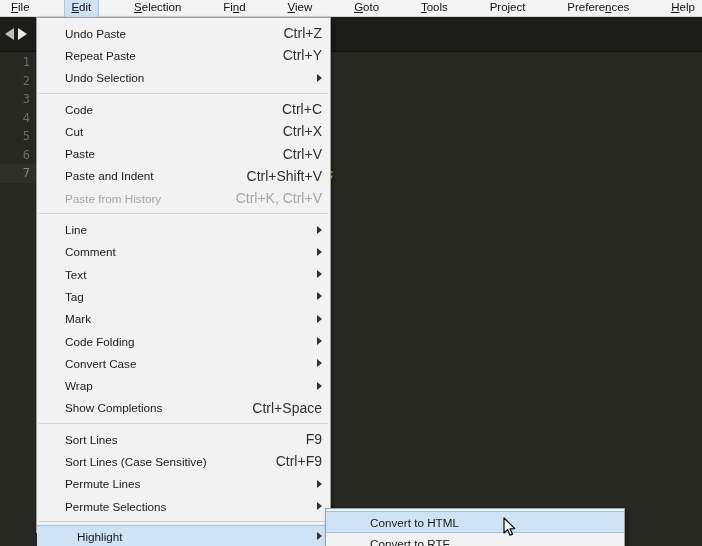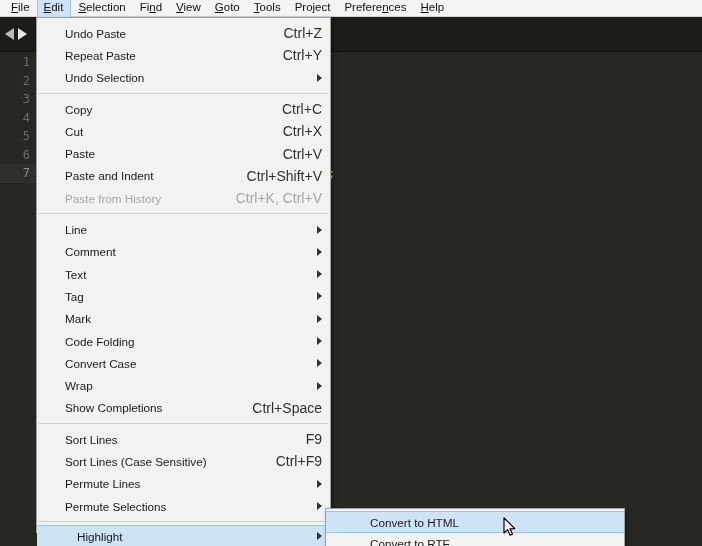--- a/index.html
+++ b/index.html
@@ -19,20 +19,21 @@
   .menubar {
     position: absolute; left: 0; top: 0;
     width: 702px; height: 17px;
     background: #f4f4f4;
     border-bottom: 1px solid #d4d4d4;
     display: flex;
     align-items: center;
     padding-left: 4px;
     box-sizing: border-box;
     z-index: 40;
+    justify-content: space-between;
   }
   .menubar-item {
     font-size: 11.5px;
     color: #111;
     padding: 1px 7px 2px 7px;
     height: 16px;
     line-height: 14px;
     white-space: nowrap;
     cursor: default;
   }
@@ -210,21 +211,21 @@
       <div class="menu-row">
         <span class="mlabel">Repeat Paste</span>
         <span class="maccel">Ctrl+Y</span>
       </div>
       <div class="menu-row">
         <span class="mlabel">Undo Selection</span>
         <span class="sub-arrow"></span>
       </div>
       <div class="menu-sep"></div>
       <div class="menu-row">
-        <span class="mlabel">Copy</span>
+        <span class="mlabel">Code</span>
         <span class="maccel">Ctrl+C</span>
       </div>
       <div class="menu-row">
         <span class="mlabel">Cut</span>
         <span class="maccel">Ctrl+X</span>
       </div>
       <div class="menu-row">
         <span class="mlabel">Paste</span>
         <span class="maccel">Ctrl+V</span>
       </div>

